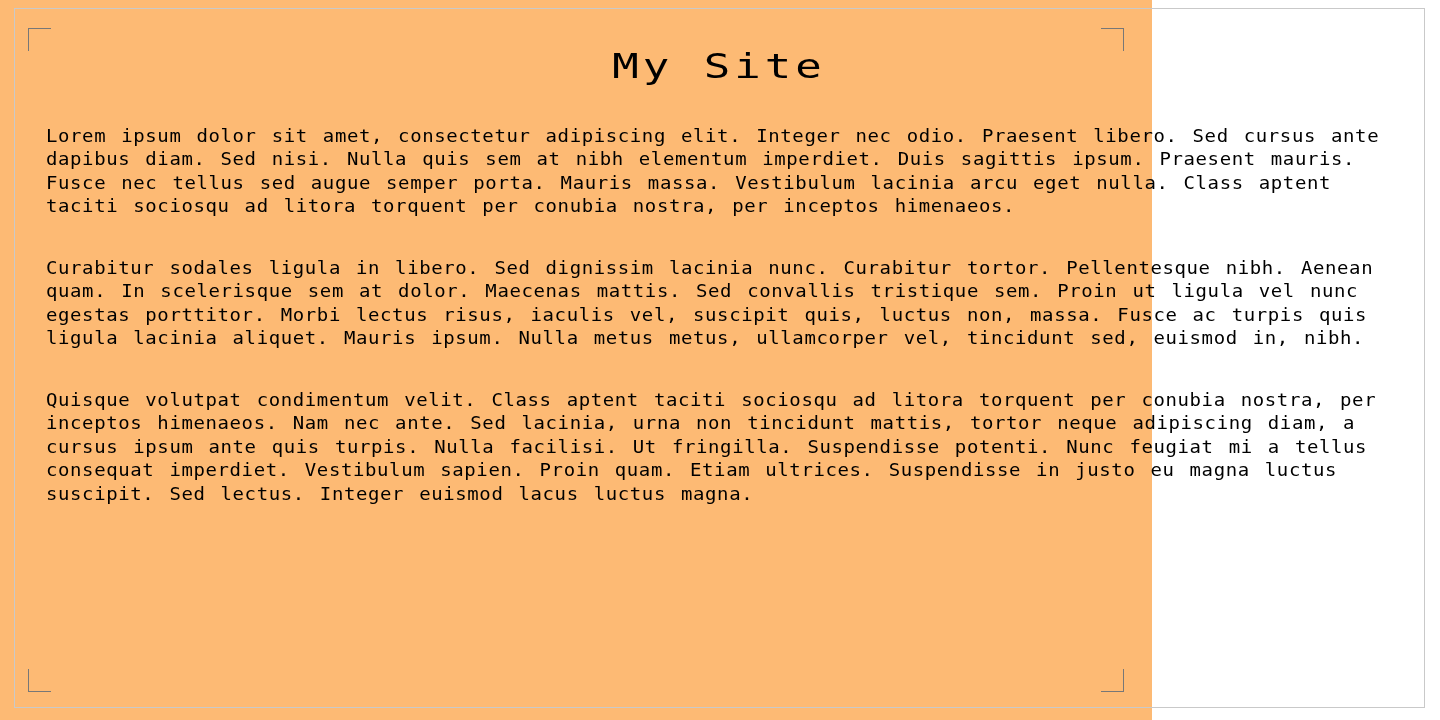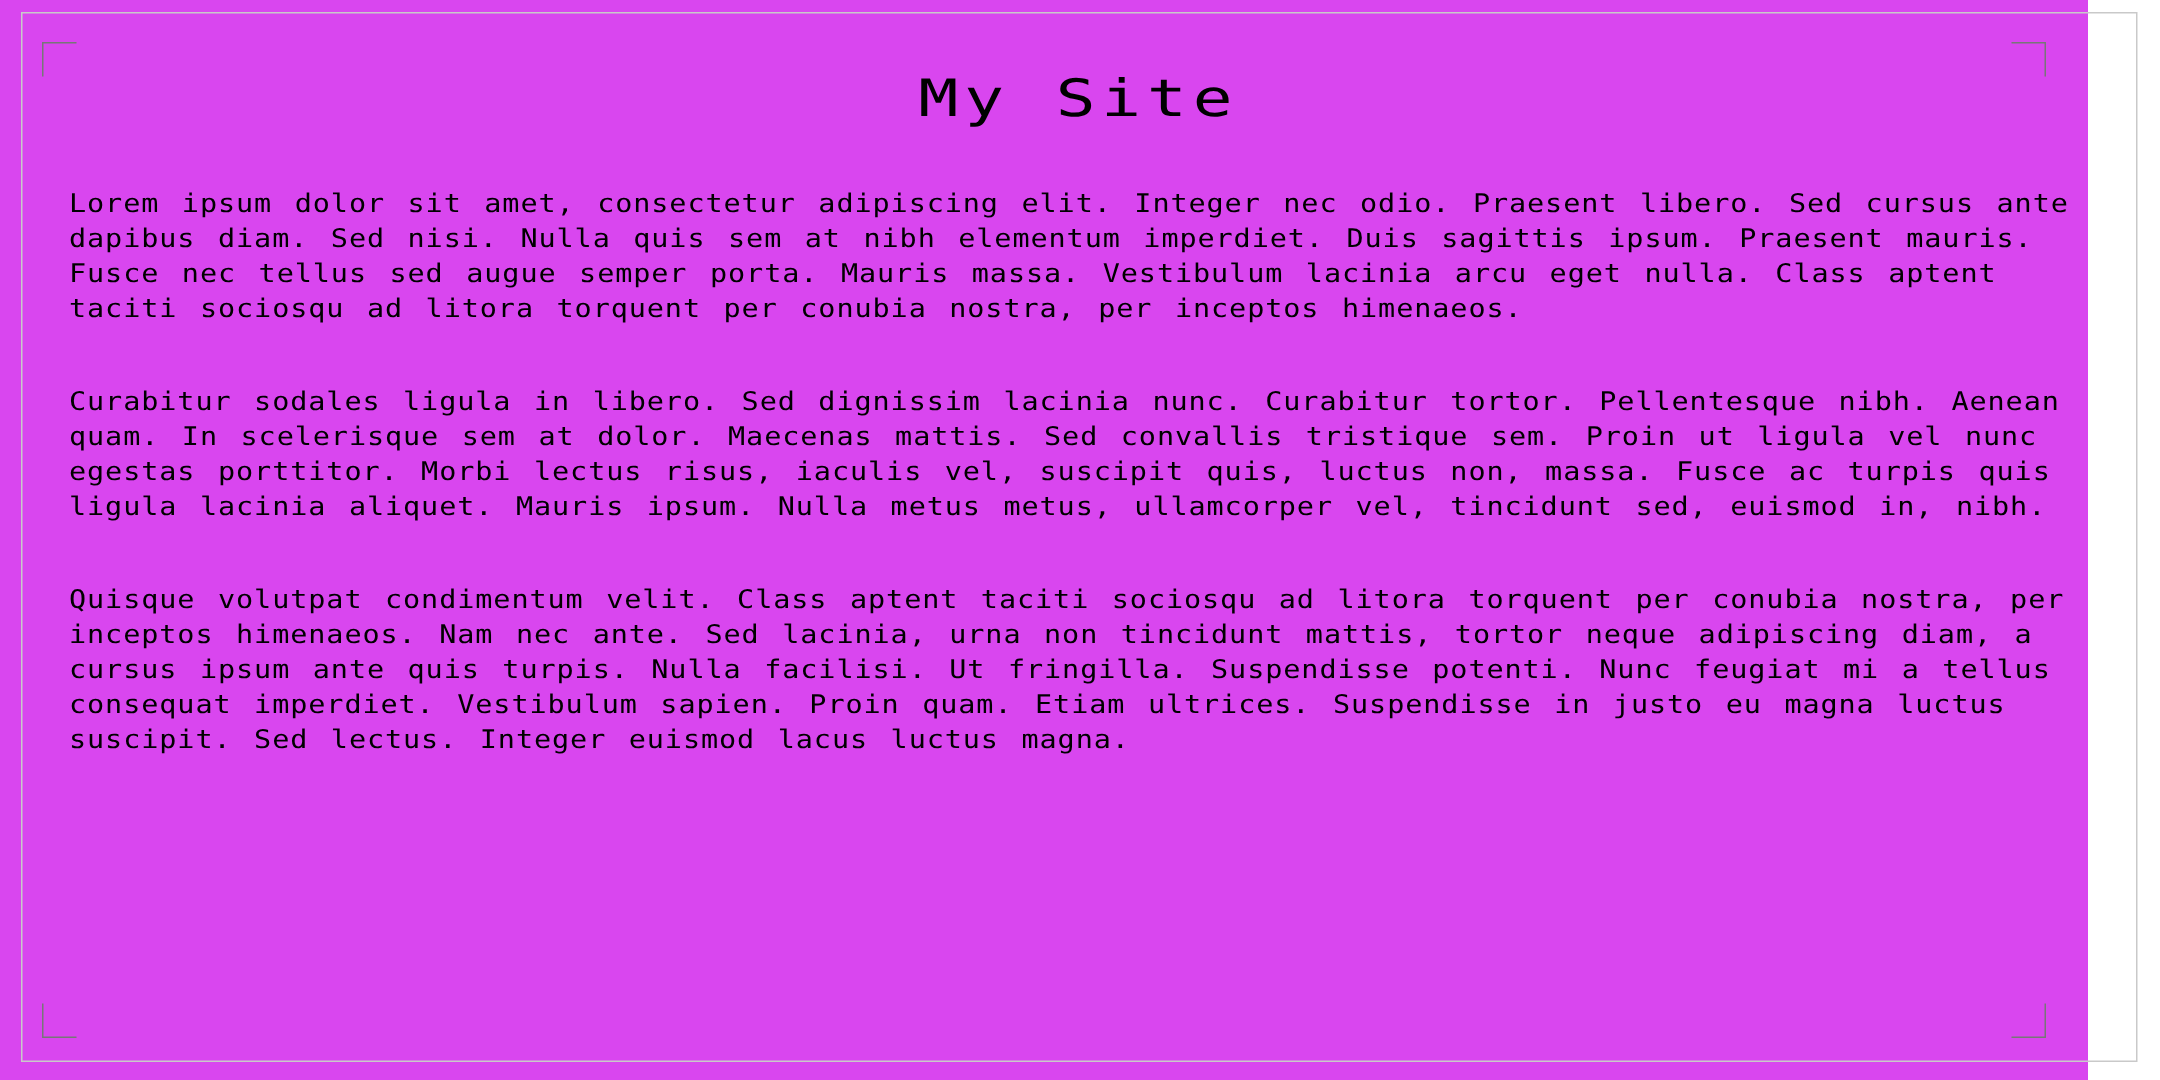--- a/index.html
+++ b/index.html
@@ -10,23 +10,23 @@
   body {
     width: 1440px;
     height: 720px;
     font-family: "DejaVu Sans Mono", monospace;
     color: #000000;
     overflow: hidden;
   }
 
   .page {
     position: relative;
-    width: 1392px;
+    width: 1152px;
     height: 720px;
-    background: #d946ef;
+    background: #fdba74;
     box-sizing: border-box;
   }
 
   
   .page-frame {
     position: absolute;
     left: 14px;
     top: 8px;
     width: 1411px;
     height: 700px;

